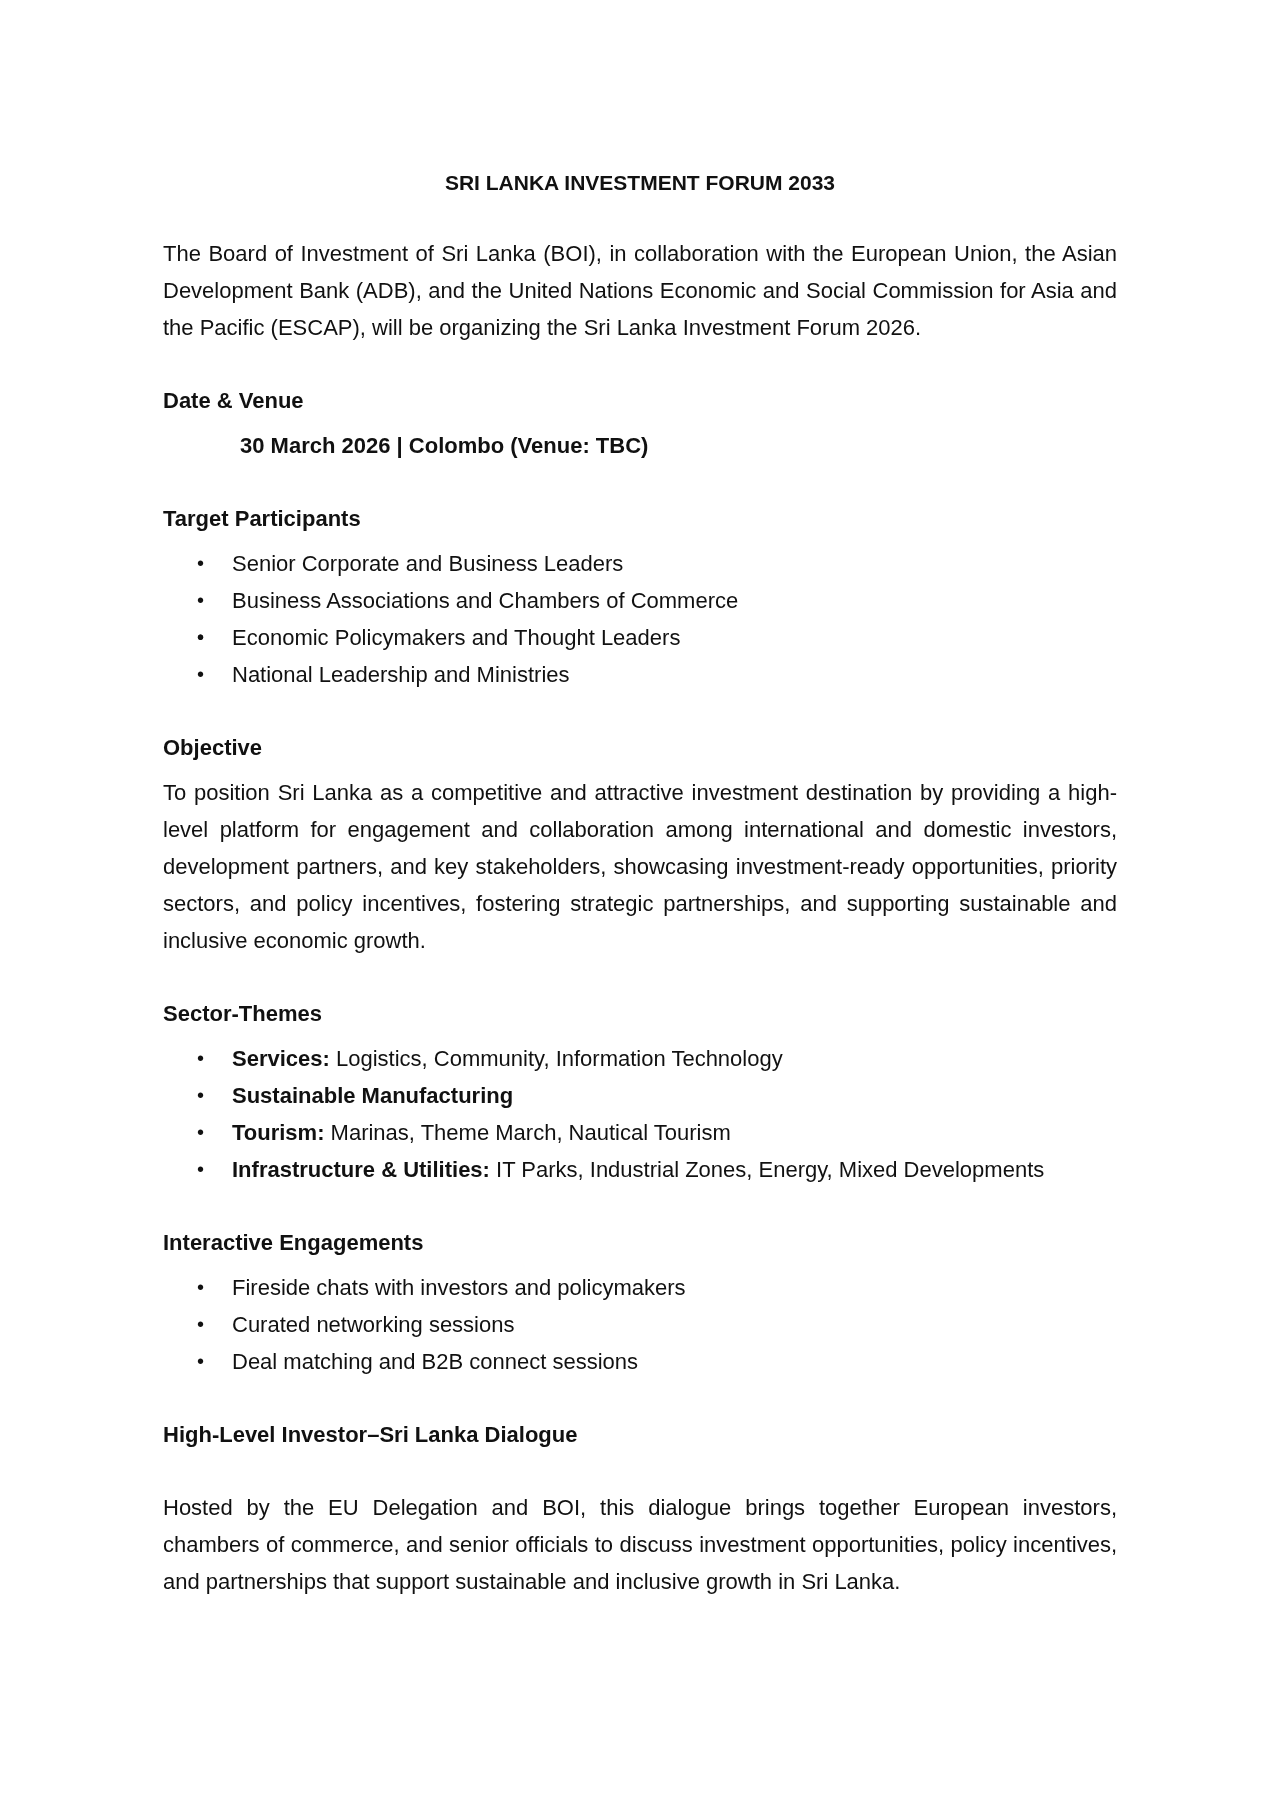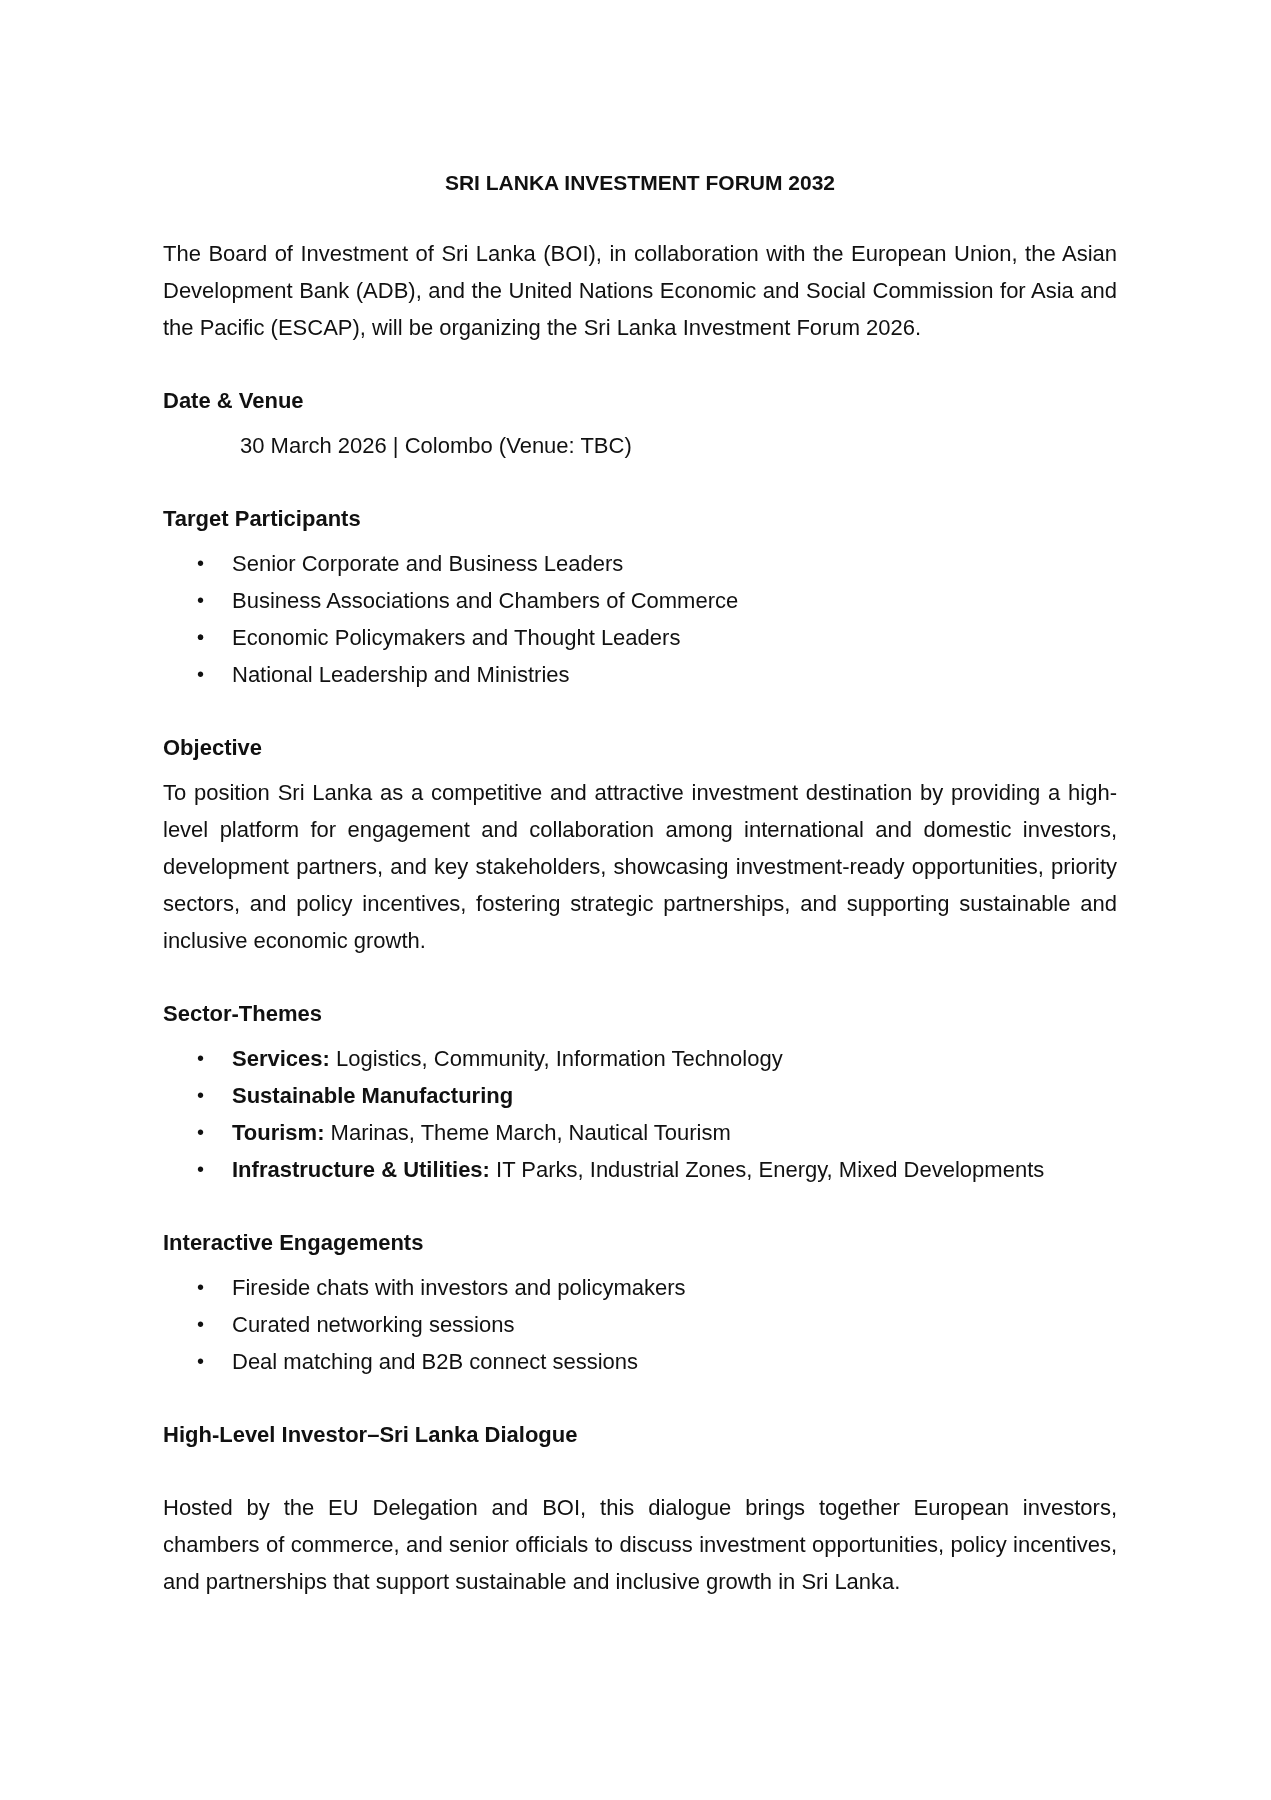--- a/index.html
+++ b/index.html
@@ -5,33 +5,33 @@
   html, body { margin: 0; padding: 0; background: #ffffff; }
   body { width: 1271px; height: 1800px; overflow: hidden; position: relative; }
   .page {
     position: absolute; left: 155px; top: 164px; width: 970px;
     font-family: "Liberation Sans", sans-serif;
     color: #111111; font-size: 22px; line-height: 37px;
   }
   .title { text-align: center; font-weight: bold; font-size: 21px; margin: 0 0 34px 0; line-height: 37px; }
   p { margin: 8px; text-align: justify; }
   .head { font-weight: bold; margin-top: 36px; }
-  .indent { padding-left: 77px; }
+  .indent { padding-left: 77px; font-weight: bold; }
   ul { list-style: none; margin: 0; padding: 0; }
   li { position: relative; padding-left: 77px; }
   li .bullet { position: absolute; left: 42px; top: 0; font-size: 20px; }
   .obj, .hosted { text-align: justify; text-align-last: left; }
   .hosted { margin-top: 36px; }
   b { font-weight: bold; }
 </style>
 </head>
 <body>
 
 <div class="page">
-  <p class="title">SRI LANKA INVESTMENT FORUM 2032</p>
+  <p class="title">SRI LANKA INVESTMENT FORUM 2033</p>
   <p class="obj">The Board of Investment of Sri Lanka (BOI), in collaboration with the European Union, the Asian Development Bank (ADB), and the United Nations Economic and Social Commission for Asia and the Pacific (ESCAP), will be organizing the Sri Lanka Investment Forum 2026.</p>
 
   <p class="head">Date &amp; Venue</p>
   <p class="indent">30 March 2026 | Colombo (Venue: TBC)</p>
 
   <p class="head">Target Participants</p>
   <ul>
     <li><span class="bullet">•</span><span>Senior Corporate and Business Leaders</span></li>
     <li><span class="bullet">•</span><span>Business Associations and Chambers of Commerce</span></li>
     <li><span class="bullet">•</span></li>

